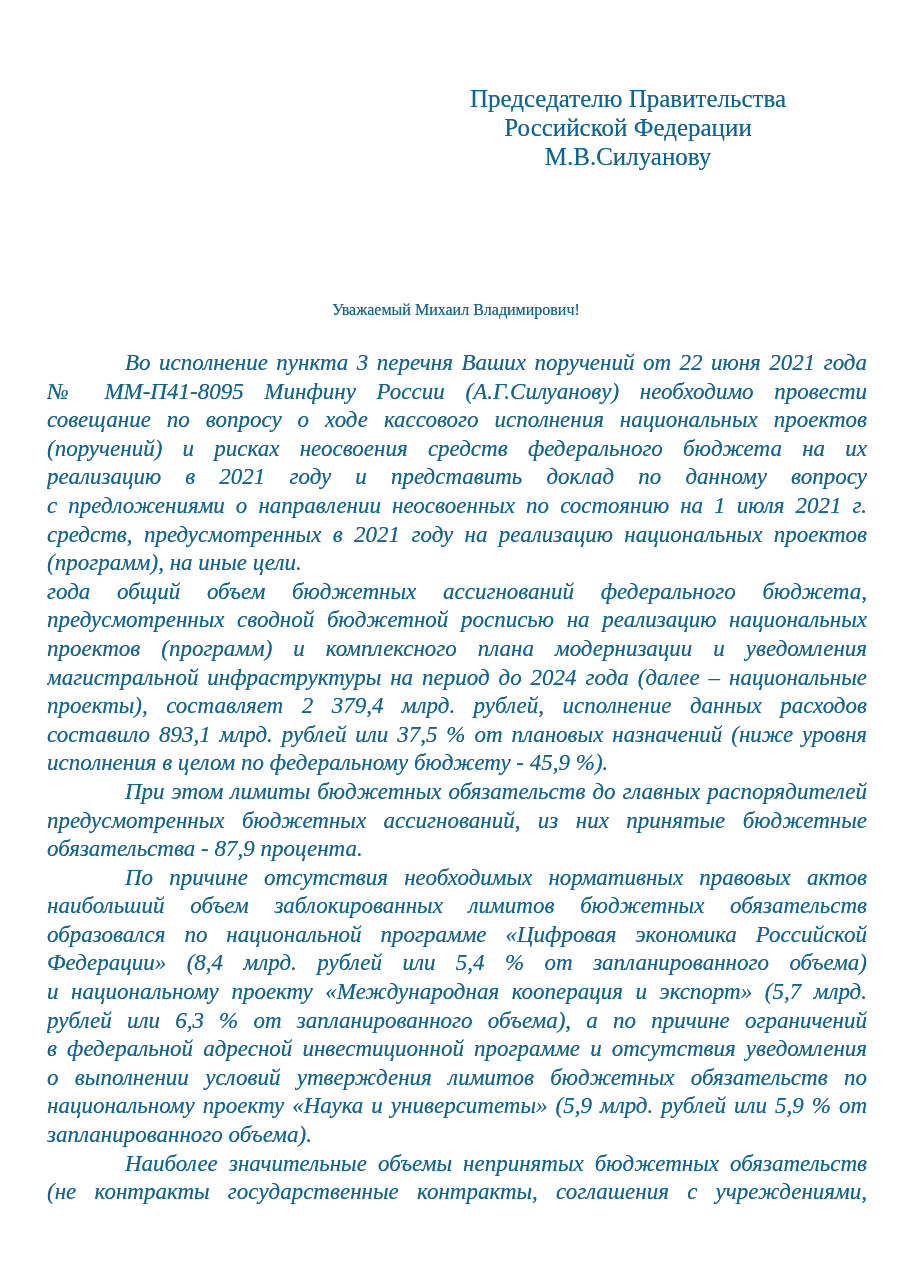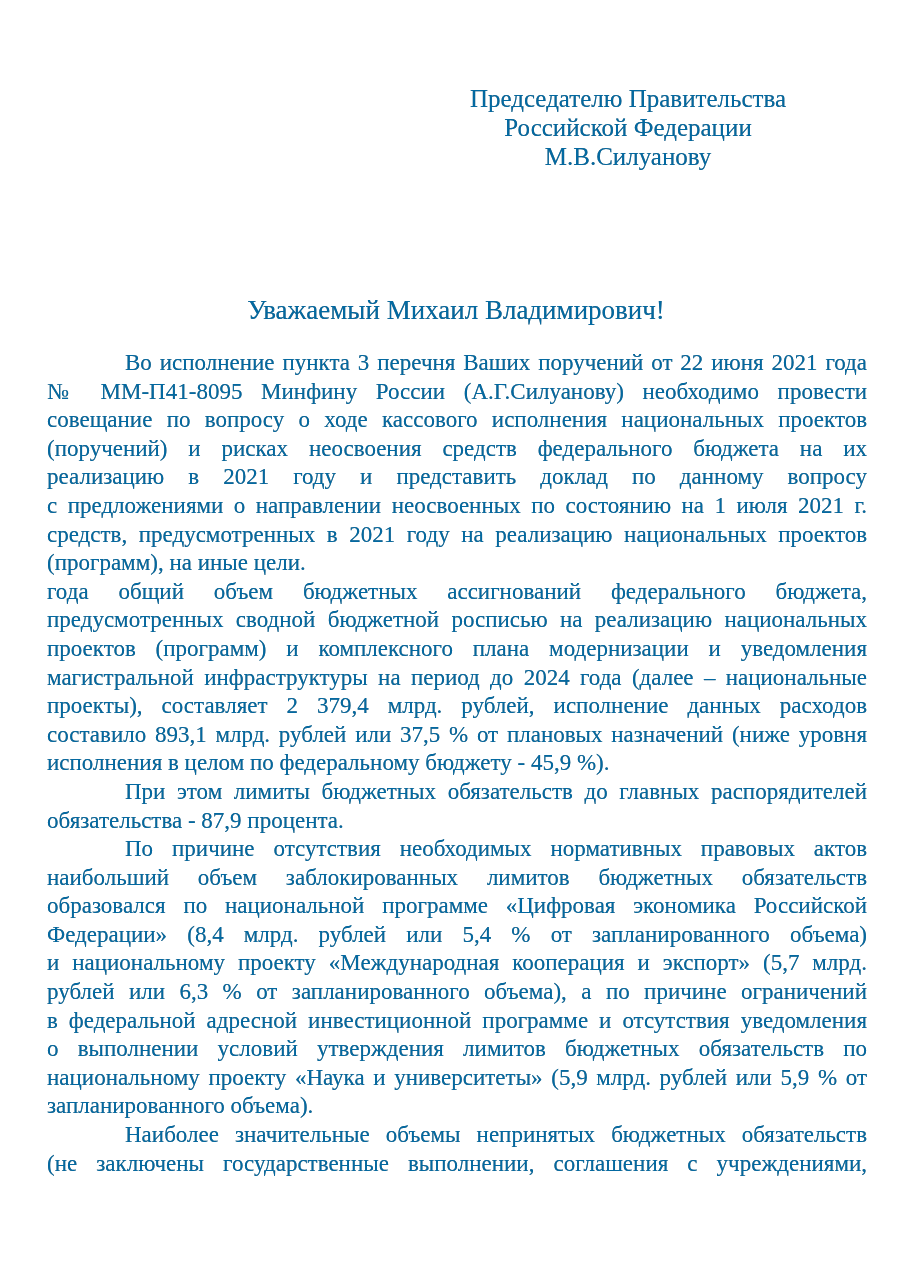--- a/index.html
+++ b/index.html
@@ -22,32 +22,32 @@
     text-align: center;
     font-size: 25px;
     line-height: 29px;
   }
   .salutation {
     position: absolute;
     top: 295px;
     left: 0;
     width: 912px;
     text-align: center;
-    font-size: 27px;
+    font-size: 16px;
     line-height: 30px;
   }
   .body {
     position: absolute;
     top: 349px;
     left: 47px;
     width: 820px;
     font-size: 23px;
     line-height: 28.6px;
   }
-  .para { margin: 0; padding: 0; }
+  .para { margin: 0; padding: 0; font-style: italic; }
   .line {
     text-align: justify;
     text-align-last: justify;
     white-space: nowrap;
     overflow: hidden;
     height: 28.6px;
   }
   .line.first { padding-left: 78px; }
   .line.end {
     text-align: left;
@@ -85,35 +85,36 @@
       <div class="line">предусмотренных сводной бюджетной росписью на реализацию национальных</div>
       <div class="line">проектов (программ) и комплексного плана модернизации и уведомления</div>
       <div class="line">магистральной инфраструктуры на период до 2024 года (далее – национальные</div>
       <div class="line">проекты), составляет 2 379,4 млрд. рублей, исполнение данных расходов</div>
       <div class="line">составило 893,1 млрд. рублей или 37,5 % от плановых назначений (ниже уровня</div>
       <div class="line end">исполнения в целом по федеральному бюджету - 45,9 %).</div>
     </div>
 
     <div class="para">
       <div class="line first">При этом лимиты бюджетных обязательств до главных распорядителей</div>
+      <div class="line">предусмотренных бюджетных ассигнований, из них принятые бюджетные</div>
       <div class="line end">обязательства - 87,9 процента.</div>
     </div>
 
     <div class="para">
       <div class="line first">По причине отсутствия необходимых нормативных правовых актов</div>
       <div class="line">наибольший объем заблокированных лимитов бюджетных обязательств</div>
       <div class="line">образовался по национальной программе «Цифровая экономика Российской</div>
       <div class="line">Федерации» (8,4 млрд. рублей или 5,4 % от запланированного объема)</div>
       <div class="line">и национальному проекту «Международная кооперация и экспорт» (5,7 млрд.</div>
       <div class="line">рублей или 6,3 % от запланированного объема), а по причине ограничений</div>
       <div class="line">в федеральной адресной инвестиционной программе и отсутствия уведомления</div>
       <div class="line">о выполнении условий утверждения лимитов бюджетных обязательств по</div>
       <div class="line">национальному проекту «Наука и университеты» (5,9 млрд. рублей или 5,9 % от</div>
       <div class="line end">запланированного объема).</div>
     </div>
 
     <div class="para">
       <div class="line first">Наиболее значительные объемы непринятых бюджетных обязательств</div>
-      <div class="line">(не заключены государственные выполнении, соглашения с учреждениями,</div>
+      <div class="line">(не контракты государственные контракты, соглашения с учреждениями,</div>
     </div>
 
   </div>
 </div>
 
 </body></html>

